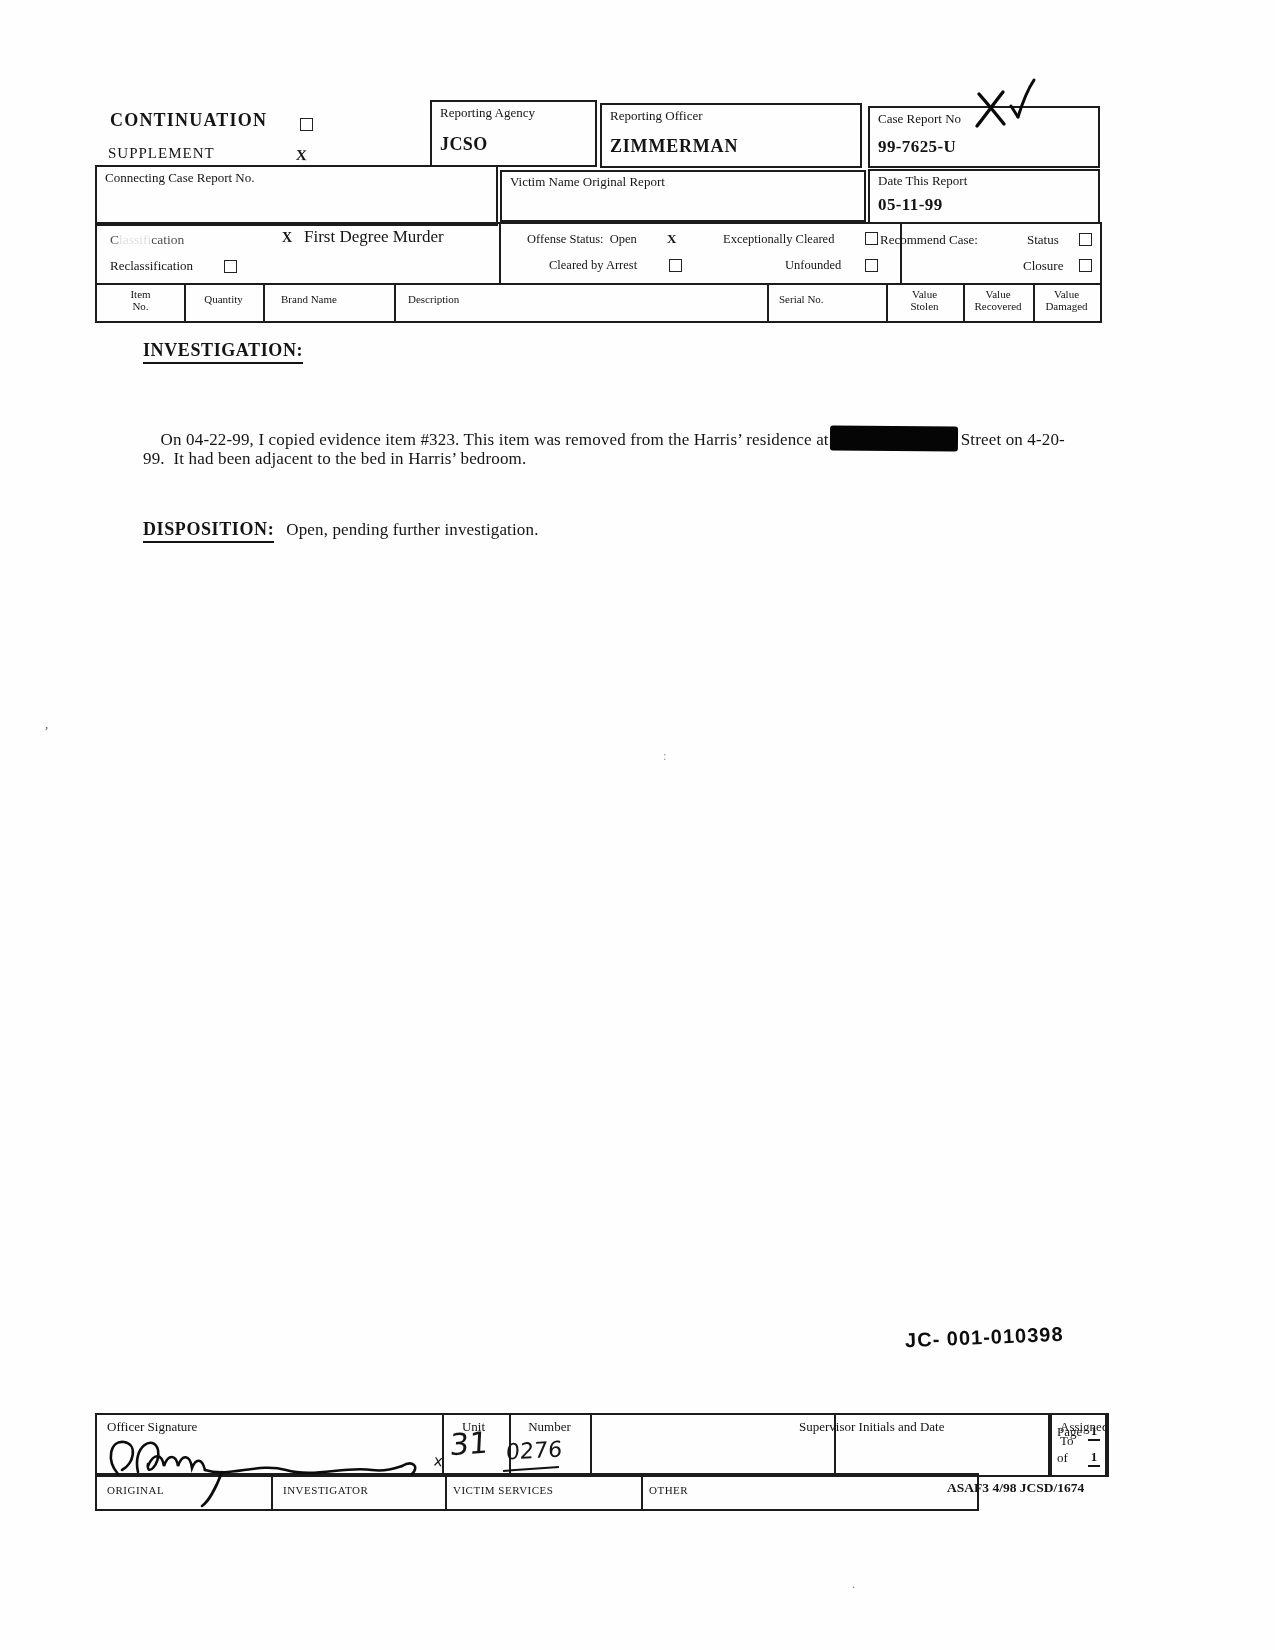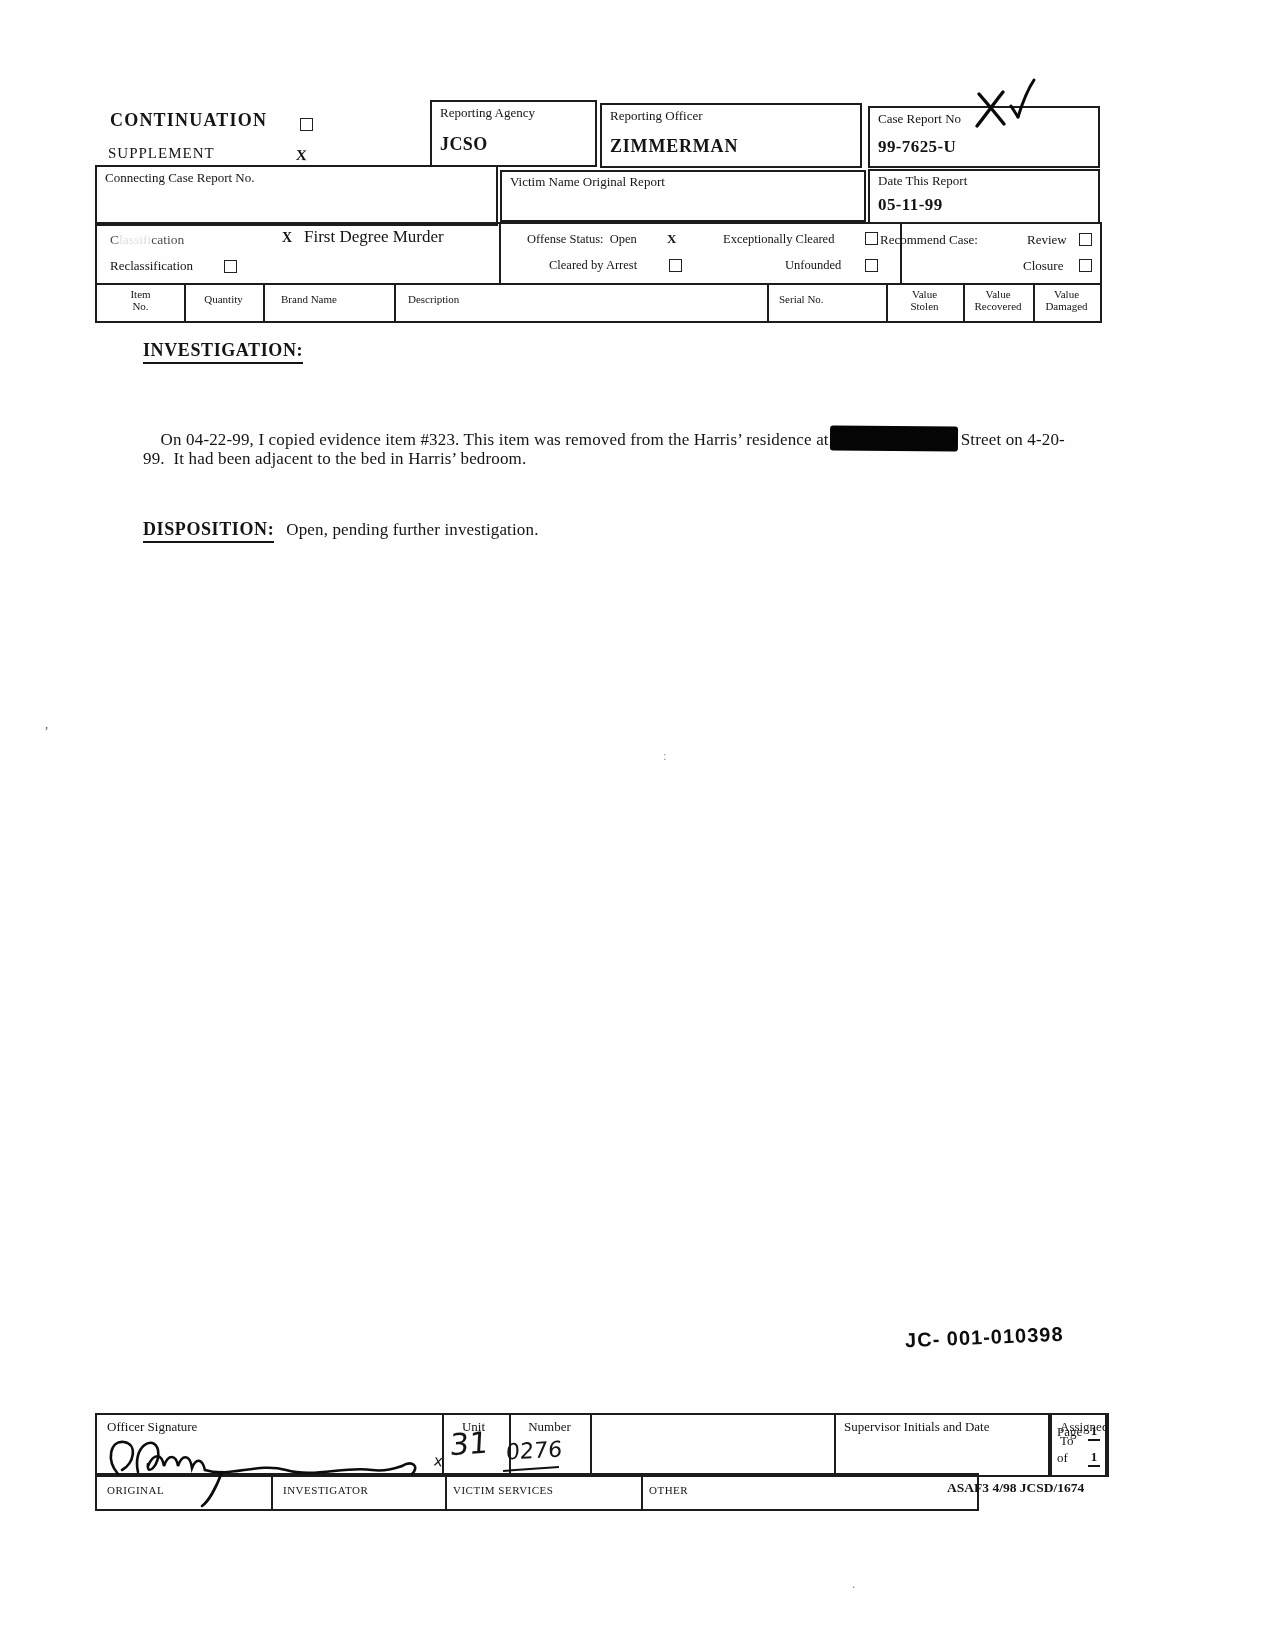--- a/index.html
+++ b/index.html
@@ -90,21 +90,21 @@
     </div>
     <div class="abs" style="left:570px;top:7px;font-size:13px;font-weight:bold;">X</div>
     <div class="abs" style="left:626px;top:8px;font-size:12.5px;">Exceptionally Cleared</div>
     <span class="cb abs" style="left:768px;top:8px;"></span>
     <div class="abs" style="left:452px;top:34px;font-size:12.5px;">Cleared by Arrest</div>
     <span class="cb abs" style="left:572px;top:35px;"></span>
     <div class="abs" style="left:688px;top:34px;font-size:12.5px;">Unfounded</div>
     <span class="cb abs" style="left:768px;top:35px;"></span>
 
     <div class="abs" style="left:783px;top:8px;font-size:13px;">Recommend Case:</div>
-    <div class="abs" style="left:930px;top:8px;font-size:13px;">Review</div>
+    <div class="abs" style="left:930px;top:8px;font-size:13px;">Status</div>
     <span class="cb abs" style="left:982px;top:9px;"></span>
     <div class="abs" style="left:926px;top:34px;font-size:13px;">Closure</div>
     <span class="cb abs" style="left:982px;top:35px;"></span>
   </div>
 
   <div class="box" style="left:95px;top:283px;width:1003px;height:36px;">
     <div class="vline" style="left:87px;"></div>
     <div class="vline" style="left:166px;"></div>
     <div class="vline" style="left:297px;"></div>
     <div class="vline" style="left:670px;"></div>
@@ -143,21 +143,21 @@
   <div class="box" style="left:95px;top:1413px;width:1008px;height:60px;">
     <div class="vline" style="left:345px;"></div>
     <div class="vline" style="left:412px;"></div>
     <div class="vline" style="left:493px;"></div>
     <div class="vline" style="left:737px;"></div>
     <div class="vline" style="left:953px;"></div>
 
     <div class="lbl abs" style="left:10px;top:5px;">Officer Signature</div>
     <div class="lbl abs" style="left:345px;top:5px;width:63px;text-align:center;">Unit</div>
     <div class="lbl abs" style="left:412px;top:5px;width:81px;text-align:center;">Number</div>
-    <div class="lbl abs" style="left:747px;top:5px;">Supervisor Initials and Date</div>
+    <div class="lbl abs" style="left:702px;top:5px;">Supervisor Initials and Date</div>
     <div class="lbl abs" style="left:963px;top:5px;">Assigned To</div>
 
     <div class="lbl abs" style="left:922px;top:10px;"></div>
   </div>
 
   <div class="box" style="left:1048px;top:1413px;width:57px;height:60px;border-left:2px solid #1c1c1c;">
     <span class="lbl abs" style="left:7px;top:10px;">Page</span>
     <span class="abs bold u2" style="left:38px;top:8px;font-size:13px;width:12px;text-align:center;">1</span>
     <span class="lbl abs" style="left:7px;top:36px;">of</span>
     <span class="abs bold u2" style="left:38px;top:34px;font-size:13px;width:12px;text-align:center;">1</span>

